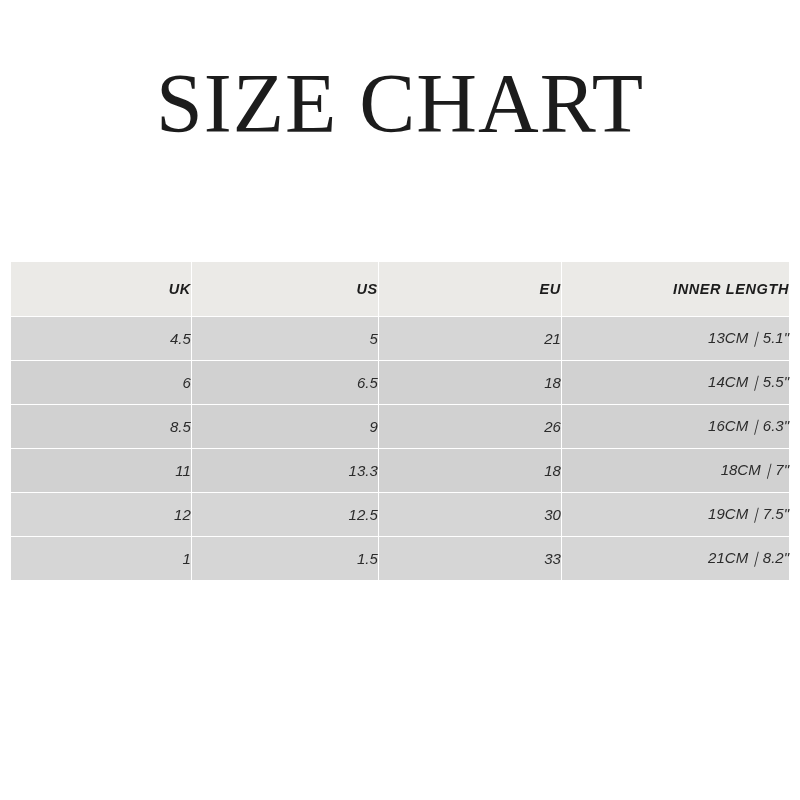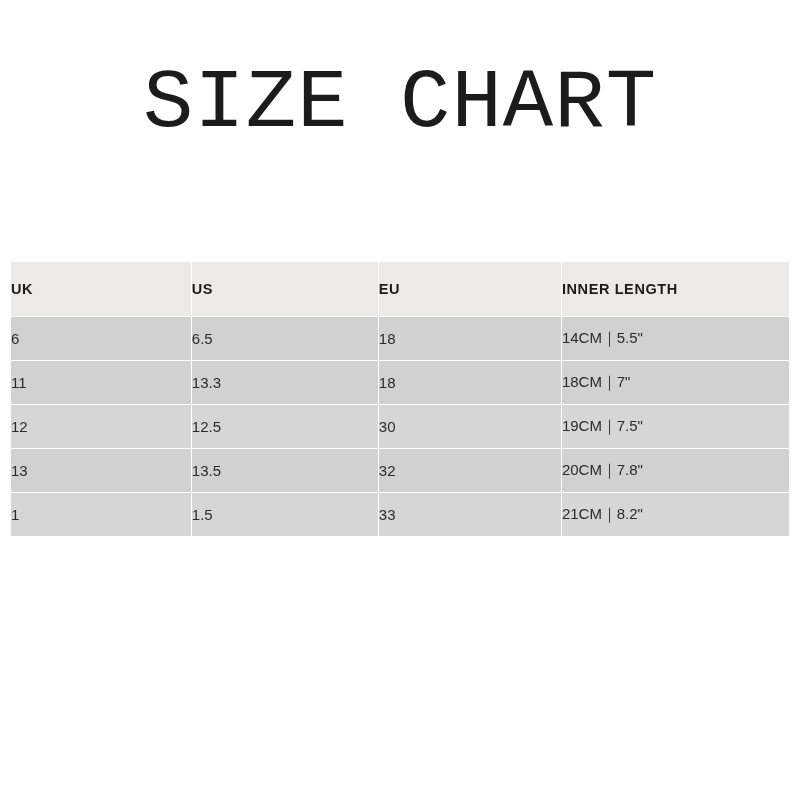--- a/index.html
+++ b/index.html
@@ -24,42 +24,43 @@
     position: absolute;
     left: 0;
     right: 0;
     top: 62px;
     text-align: center;
     font-size: 84px;
     line-height: 1;
     letter-spacing: 1px;
     font-weight: 400;
     color: #1c1c1c;
-    font-family: Liberation Mono, monospace;
+    font-family: Liberation Serif, serif;
   }
   .table-wrap {
     position: absolute;
     left: 10px;
     top: 261px;
     width: 780px;
   }
   table.size-table {
     width: 780px;
     border-collapse: collapse;
     table-layout: fixed;
   }
   table.size-table th,
   table.size-table td {
     border: 1px solid #ffffff;
-    text-align: left;
+    text-align: right;
     font-size: 15px;
     color: #2b2b2b;
     font-weight: 400;
     height: 43px;
     padding: 0;
+    font-style: italic;
   }
   table.size-table thead th {
     background: #ebeae7;
     font-weight: bold;
     font-size: 14.5px;
     letter-spacing: 0.6px;
     height: 54px;
     color: #1c1c1c;
   }
   table.size-table tbody tr td {
@@ -84,43 +85,49 @@
     <table class="size-table">
       <thead>
         <tr>
           <th class="col-uk">UK</th>
           <th class="col-us">US</th>
           <th class="col-eu">EU</th>
           <th class="col-inner">INNER LENGTH</th>
         </tr>
       </thead>
       <tbody>
+        <tr>
+          <td>4.5</td>
+          <td>5</td>
+          <td>21</td>
+          <td>13CM｜5.1"</td>
+        </tr>
         <tr class="alt">
           <td>6</td>
           <td>6.5</td>
           <td>18</td>
           <td>14CM｜5.5"</td>
+        </tr>
+        <tr class="alt">
+          <td>8.5</td>
+          <td>9</td>
+          <td>26</td>
+          <td>16CM｜6.3"</td>
         </tr>
         <tr class="alt">
           <td>11</td>
           <td>13.3</td>
           <td>18</td>
           <td>18CM｜7"</td>
         </tr>
         <tr>
           <td>12</td>
           <td>12.5</td>
           <td>30</td>
           <td>19CM｜7.5"</td>
-        </tr>
-        <tr class="alt">
-          <td>13</td>
-          <td>13.5</td>
-          <td>32</td>
-          <td>20CM｜7.8"</td>
         </tr>
         <tr>
           <td>1</td>
           <td>1.5</td>
           <td>33</td>
           <td>21CM｜8.2"</td>
         </tr>
       </tbody>
     </table>
   </div>

